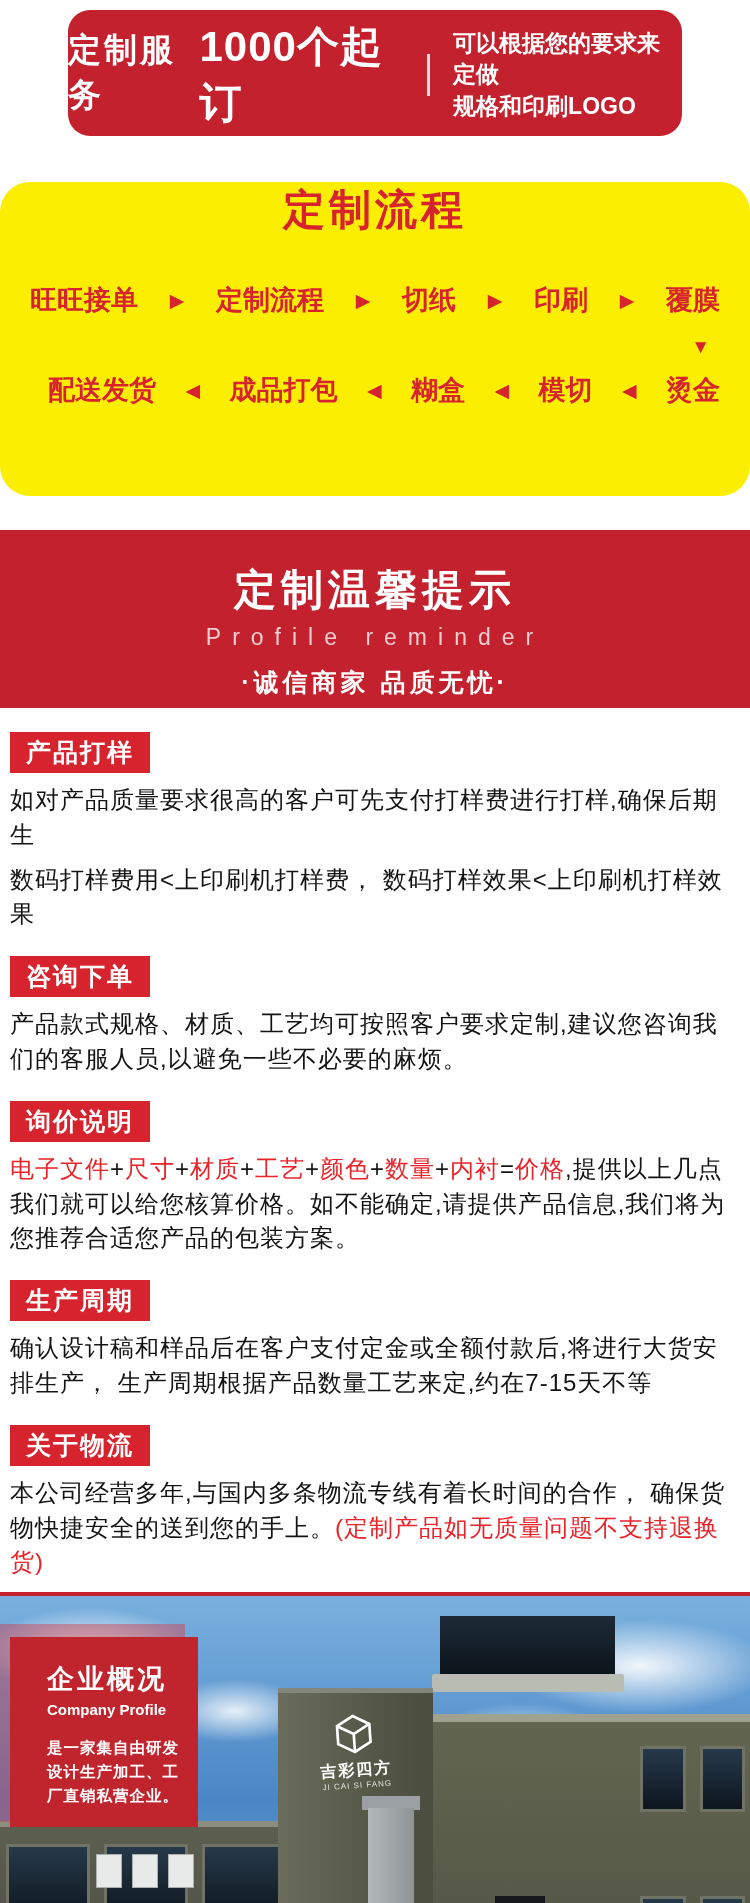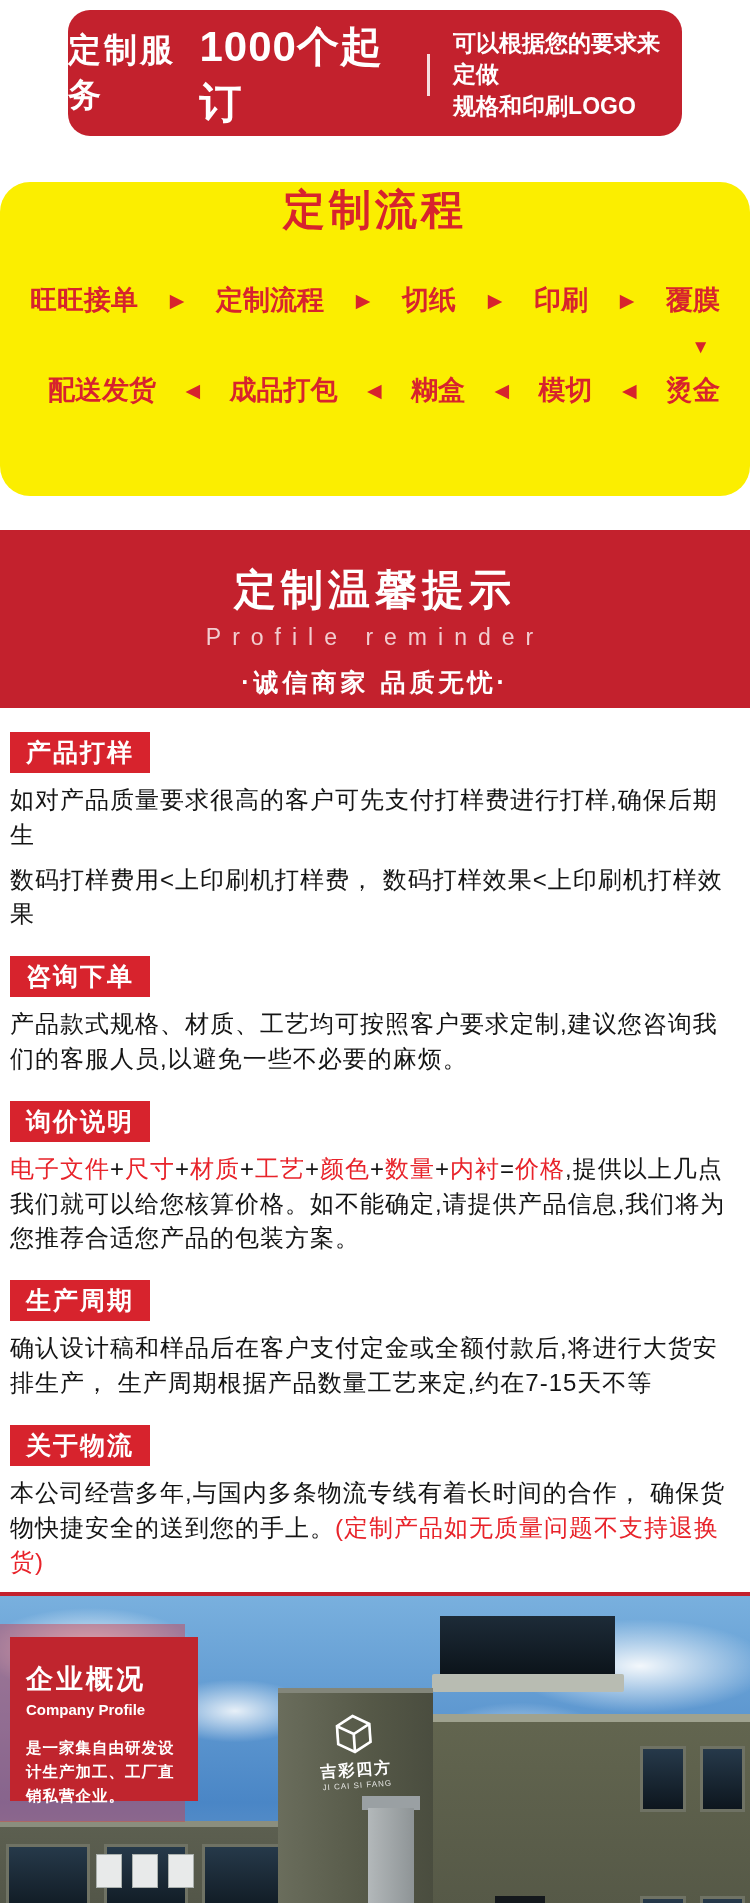--- a/index.html
+++ b/index.html
@@ -100,22 +100,22 @@
   .glass{left:440px;top:20px;width:175px;height:58px;background:linear-gradient(180deg,#1d2b38,#0c141b);}
   .canopy{left:432px;top:78px;width:192px;height:18px;background:#b8bcb2;border-radius:2px;}
   .door{left:495px;top:300px;width:50px;height:112px;background:#14181c;}
   .pillar{left:368px;top:212px;width:46px;height:218px;
     background:linear-gradient(90deg,#b3b8ba,#8e9496);}
   .pillar-cap{left:362px;top:200px;width:58px;height:14px;background:#9aa0a3;}
   .building-logo{left:290px;top:118px;width:130px;text-align:center;color:#fff;transform:rotate(-4deg);}
   .building-logo .cn{font-size:16px;font-weight:bold;letter-spacing:2px;margin-top:2px;}
   .building-logo .en{font-size:8px;letter-spacing:1px;color:rgba(255,255,255,.85);}
   .profile-ghost{left:0;top:28px;width:185px;height:198px;background:rgba(210,60,70,.45);}
-  .profile-box{left:10px;top:41px;width:188px;height:164px;background:#c0252e;color:#fff;
-    padding:24px 14px 0 16px;}
+  .profile-box{left:10px;top:41px;width:188px;height:190px;background:#c0252e;color:#fff;
+    padding:24px 14px 0 37px;}
   .profile-title{font-size:27px;font-weight:bold;letter-spacing:3px;}
   .profile-sub{font-size:15px;font-weight:bold;margin-top:4px;}
   .profile-desc{font-size:15.5px;font-weight:bold;line-height:1.55;margin-top:18px;letter-spacing:1px;}
 </style>
 </head>
 <body>
 
 <div class="top-banner">
   <div class="top-banner-title">定制服务</div>
   <div class="moq-row">

